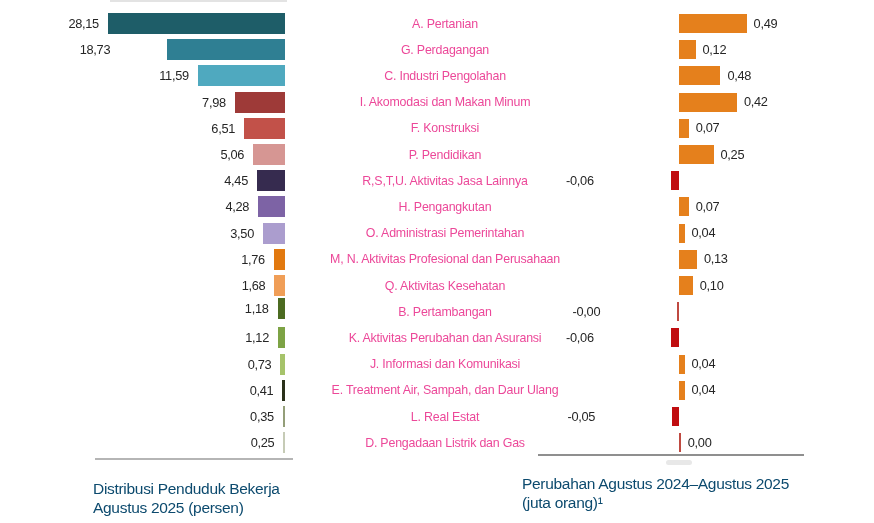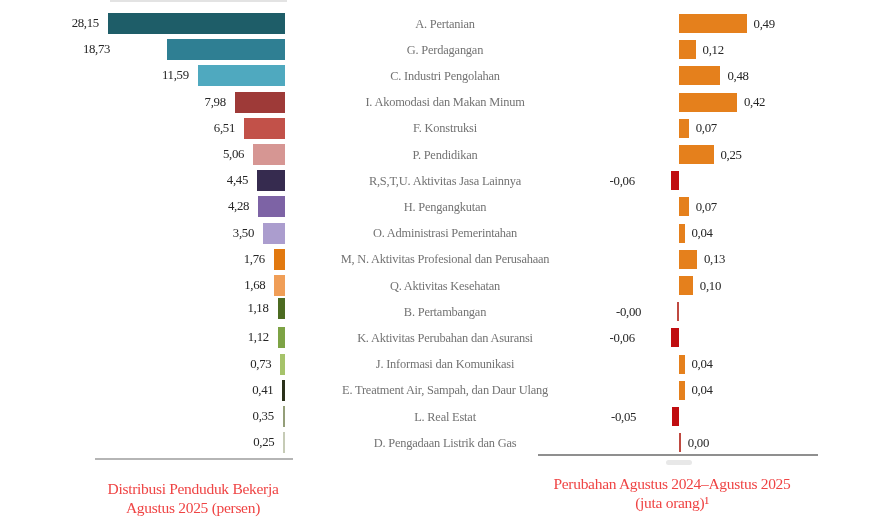--- a/index.html
+++ b/index.html
@@ -1,47 +1,46 @@
 <!DOCTYPE html>
 <html><head>
 <meta charset="utf-8">
 <style>
   html,body{margin:0;padding:0;background:#ffffff;}
   #canvas{
     position:relative;
     width:804px;height:523px;
     background:#ffffff;
     overflow:hidden;
-    font-family:Liberation Serif, serif;
-    padding-left:41px;
+    font-family:Liberation Sans, sans-serif;
     -webkit-font-smoothing:antialiased;
   }
   .lrow{
     position:absolute;left:0;width:285px;
     display:flex;align-items:center;justify-content:flex-end;
   }
   .lval{
     font-size:12.8px;color:#262626;margin-right:9px;
     letter-spacing:-0.3px;white-space:nowrap;
   }
   .lbar{height:100%;}
   .cat{
     position:absolute;left:300px;width:290px;height:16px;
-    text-align:center;font-size:12.4px;color:#737373;
+    text-align:center;font-size:12.4px;color:#ec4899;
     letter-spacing:-0.2px;white-space:nowrap;line-height:16px;
   }
   .rbar{position:absolute;}
   .rval{
     position:absolute;font-size:12.8px;color:#262626;
     letter-spacing:-0.3px;white-space:nowrap;line-height:16px;
   }
   .axis{position:absolute;}
   .title{
-    position:absolute;text-align:center;
-    font-size:15.5px;line-height:19px;color:#ef4444;
+    position:absolute;text-align:left;
+    font-size:15.5px;line-height:19px;color:#0c4a6e;
     letter-spacing:-0.3px;
   }
   .pill{position:absolute;border-radius:3px;}
   .crop-edge{position:absolute;}
 </style>
 </head>
 <body>
 
 <div id="canvas">
 

